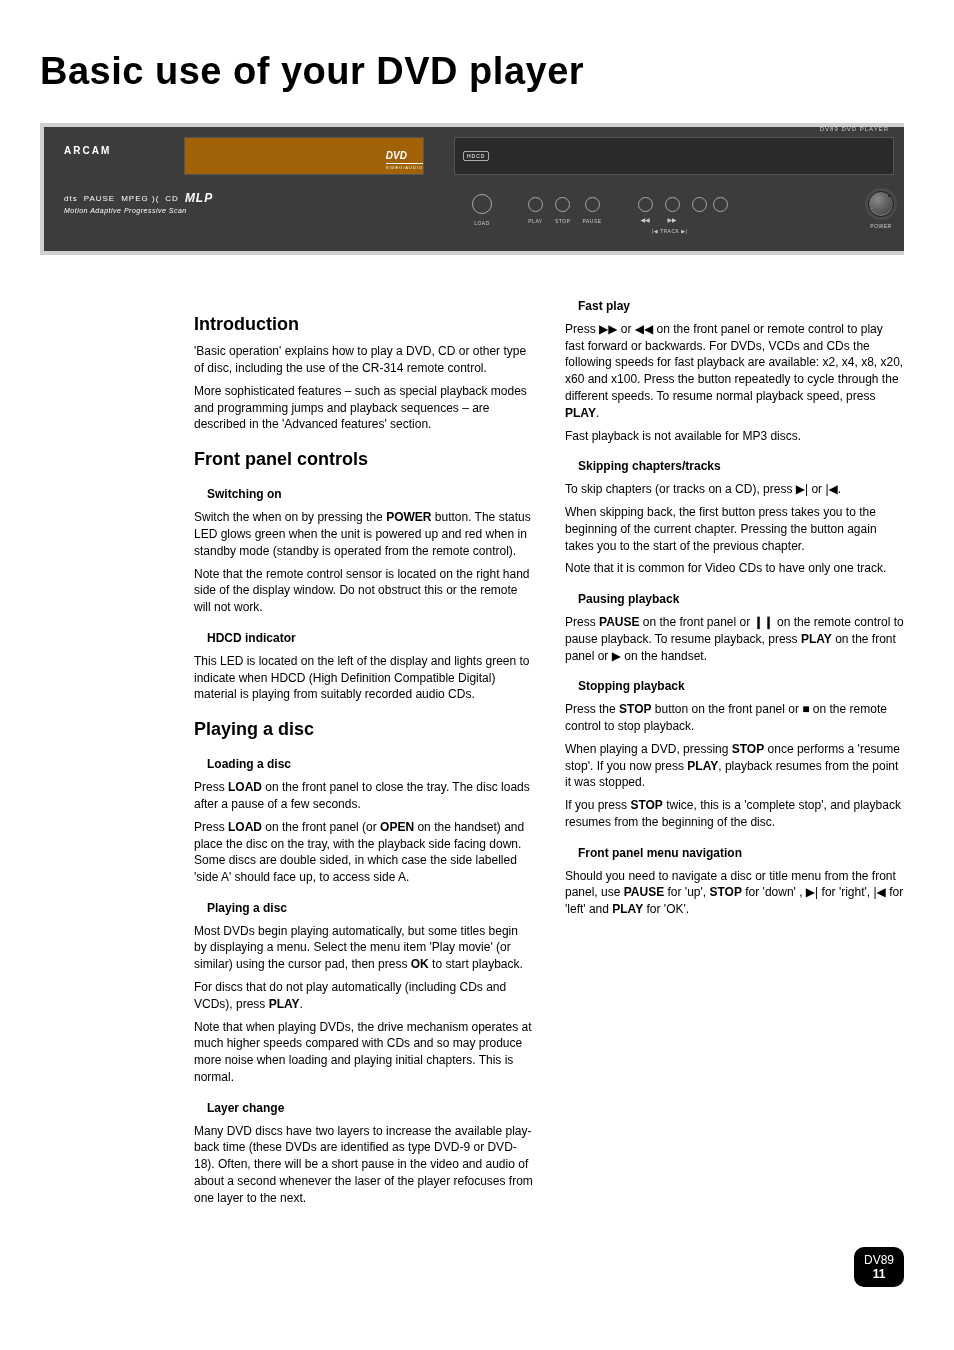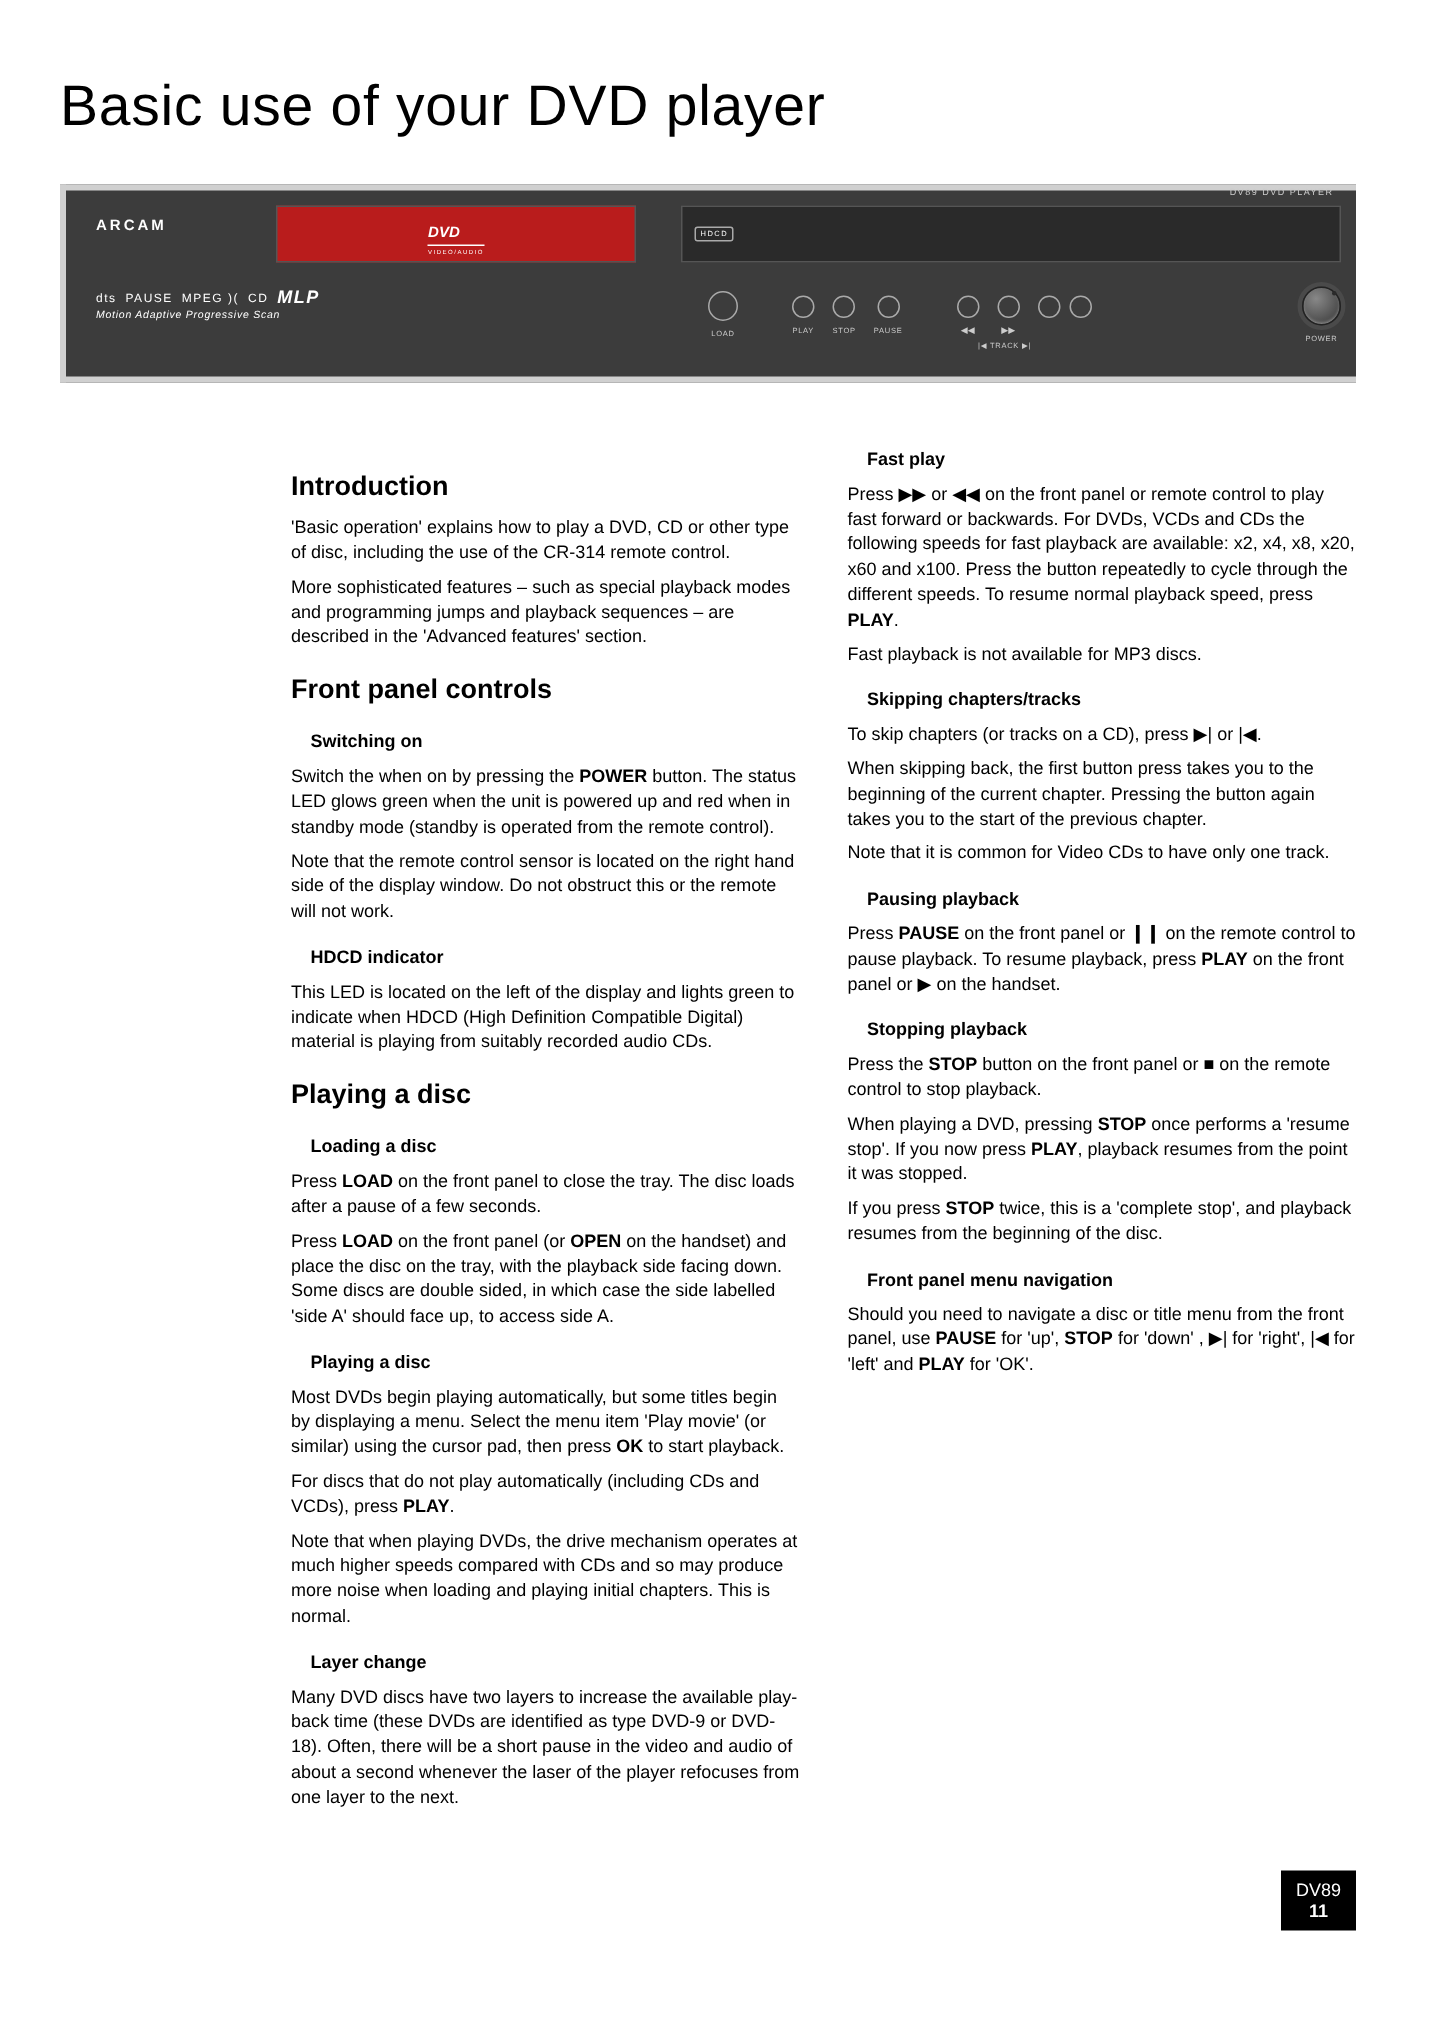--- a/index.html
+++ b/index.html
@@ -5,40 +5,40 @@
   * { margin: 0; padding: 0; box-sizing: border-box; }
   body {
     font-family: Arial, Helvetica, sans-serif;
     width: 954px;
     background: #fff;
     color: #000;
     padding: 50px 50px 30px 40px;
   }
   h1.page-title {
     font-size: 38px;
-    font-weight: 400;
+    font-weight: 700;
     font-family: "Helvetica Neue", Arial, sans-serif;
     margin-bottom: 30px;
     letter-spacing: 0.5px;
   }
   .device-panel {
     border: 4px solid #d0d0d0;
     border-right: none;
     background: #3c3c3c;
     color: #fff;
     margin: 0 0 43px 0;
     padding: 10px 10px 14px 20px;
   }
   .device-top { display: flex; align-items: stretch; }
   .brand-col { width: 120px; padding-top: 8px; }
   .brand { font-size: 10px; font-weight: bold; letter-spacing: 2px; }
   .display-bay {
-    flex: 0 0 240px; height: 38px; background: #b91c1c;
+    flex: 0 0 240px; height: 38px; background: #a16207;
     border: 1px solid #555; display: flex; align-items: flex-end;
-    justify-content: center; padding-bottom: 4px;
+    justify-content: flex-end; padding-bottom: 4px;
   }
   .dvd-logo { font-size: 10px; font-style: italic; font-weight: bold; }
   .dvd-sub { font-size: 4px; letter-spacing: 1px; display: block; text-align: center; border-top: 1px solid #fff; padding-top: 1px; }
   .right-bay {
     flex: 1; height: 38px; background: #2a2a2a; border: 1px solid #555;
     margin-left: 30px; padding: 6px 8px; position: relative;
   }
   .hdcd-badge {
     display: inline-block; border: 1px solid #aaa; font-size: 5px;
     padding: 1px 3px; letter-spacing: 1px; border-radius: 2px;
@@ -81,21 +81,21 @@
   h3.subhead { font-size: 12px; font-weight: bold; margin-top: 14px; margin-bottom: 2px; padding-left: 13px; }
   .column p { margin-top: 6px; }
   .bold-inline { font-weight: bold; }
   .sym { font-family: Arial; }
 
   .footer {
     margin-top: 40px; display: flex; justify-content: flex-end;
   }
   .page-badge {
     background: #000; color: #fff; font-size: 12px;
-    padding: 6px 10px; text-align: center; line-height: 1.2;
+    padding: 6px 10px; text-align: center; line-height: 1.2; border-radius: 10px;
   }
   .page-num { font-weight: bold; }
 </style>
 </head>
 <body>
 
 <h1 class="page-title">Basic use of your DVD player</h1>
 
 <div class="device-panel">
   <div class="device-top">

